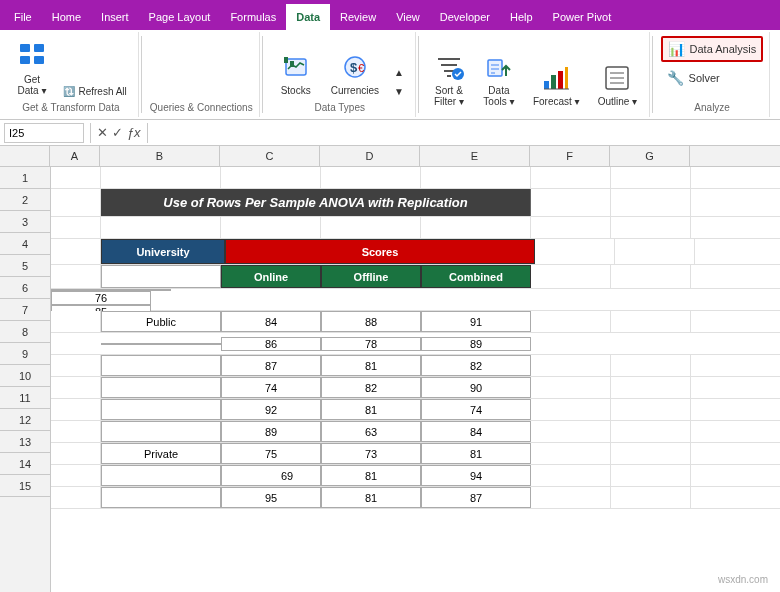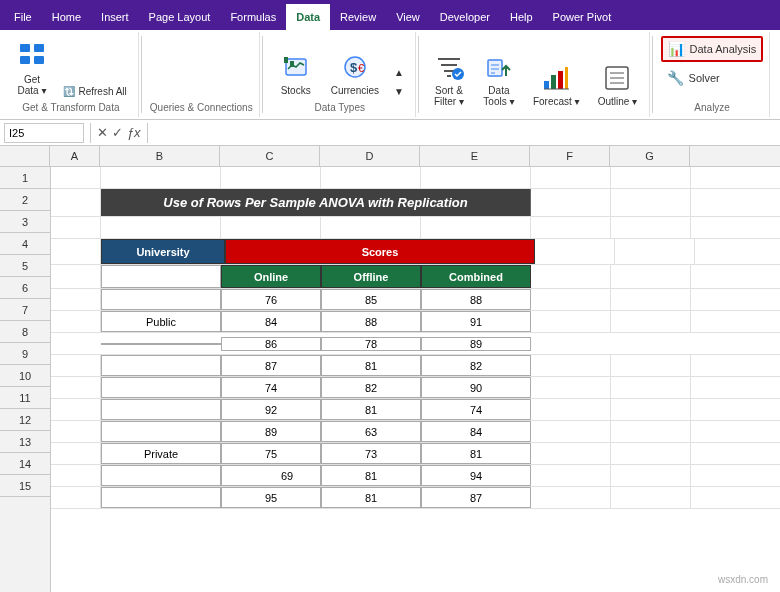--- a/index.html
+++ b/index.html
@@ -2,21 +2,21 @@
 <html><head>
   <meta charset="utf-8">
   <style>
     * { margin: 0; padding: 0; box-sizing: border-box; }
     body { font-family: 'Segoe UI', Arial, sans-serif; font-size: 12px; background: #f0f0f0; width: 780px; height: 592px; overflow: hidden; }
 
     
     .excel-window { width: 780px; height: 592px; display: flex; flex-direction: column; background: #fff; }
 
     
-    .ribbon-tabs { background: #4c1d95; display: flex; align-items: flex-end; padding: 0 4px; height: 30px; }
+    .ribbon-tabs { background: #a21caf; display: flex; align-items: flex-end; padding: 0 4px; height: 30px; }
     .ribbon-tab { padding: 5px 10px; font-size: 11px; color: #fff; cursor: pointer; height: 26px; display: flex; align-items: center; }
     .ribbon-tab.active { background: #fff; color: #217346; font-weight: bold; }
 
     
     .ribbon { background: #fff; border-bottom: 1px solid #c8c8c8; display: flex; align-items: stretch; padding: 2px 4px; min-height: 88px; }
     .ribbon-group { display: flex; flex-direction: column; align-items: center; justify-content: space-between; padding: 4px 6px; border-right: 1px solid #e0e0e0; min-width: 60px; }
     .ribbon-group-label { font-size: 10px; color: #666; margin-top: 2px; text-align: center; white-space: nowrap; }
     .ribbon-group-content { display: flex; flex-direction: row; align-items: flex-end; gap: 4px; flex: 1; }
     .ribbon-btn { display: flex; flex-direction: column; align-items: center; justify-content: center; padding: 3px 5px; border: 1px solid transparent; border-radius: 2px; cursor: pointer; font-size: 10px; color: #333; gap: 2px; min-width: 42px; }
     .ribbon-btn.active-btn { border: 2px solid #c00; background: #fff0f0; }
@@ -316,21 +316,21 @@
           <div class="sheet-cell cell-sub-header" style="width:100px;border:1px solid #333;">
             <b>Offline</b>
           </div>
           <div class="sheet-cell cell-sub-header" style="width:110px;border:1px solid #333;">
             <b>Combined</b>
           </div>
           <div class="sheet-cell" style="width:80px;"></div>
           <div class="sheet-cell" style="width:80px;"></div>
         </div>
 
-        <div class="sheet-row" style="height:22px;">
+        <div class="sheet-row" style="height:22px;flex-direction:column;">
           <div class="sheet-cell" style="width:50px;"></div>
           <div class="sheet-cell" style="width:120px;border:1px solid #aaa;"></div>
           <div class="sheet-cell cell-data" style="width:100px;border:1px solid #aaa;">76</div>
           <div class="sheet-cell cell-data" style="width:100px;border:1px solid #aaa;">85</div>
           <div class="sheet-cell cell-data" style="width:110px;border:1px solid #aaa;">88</div>
           <div class="sheet-cell" style="width:80px;"></div>
           <div class="sheet-cell" style="width:80px;"></div>
         </div>
 
         <div class="sheet-row" style="height:22px;">

